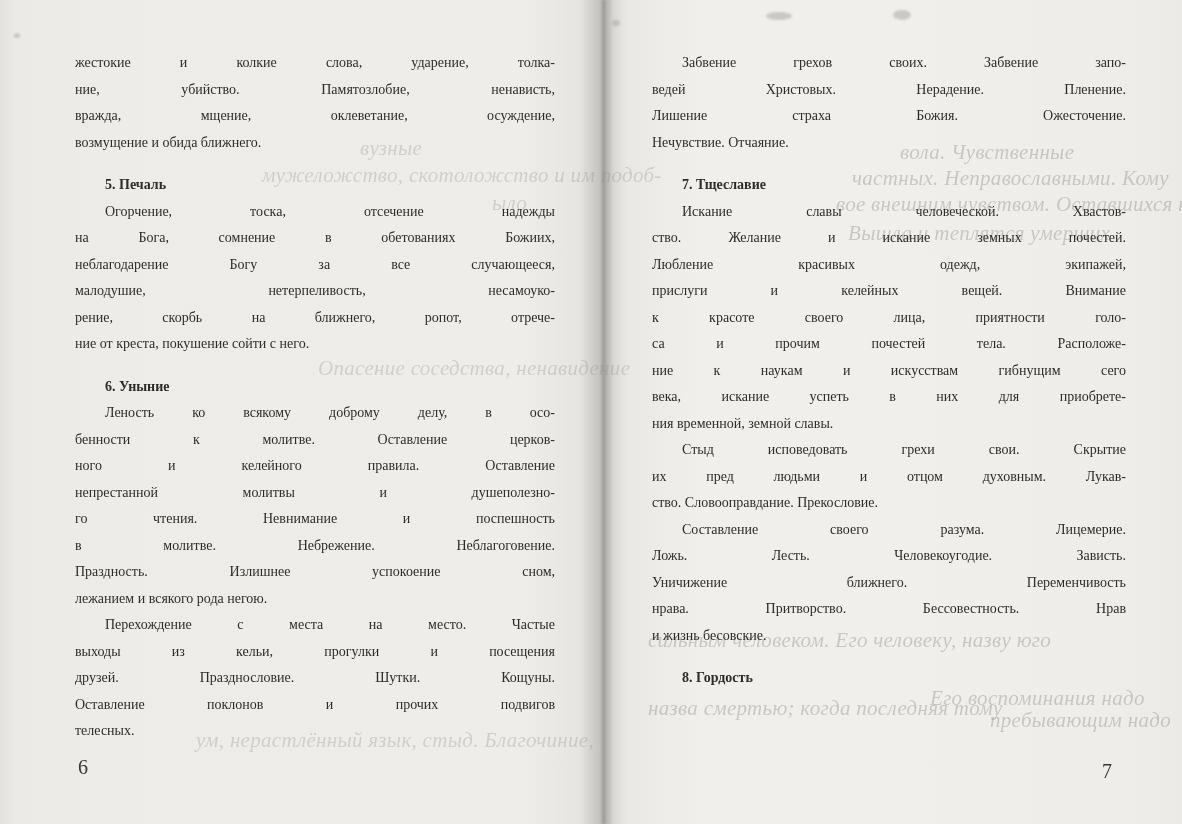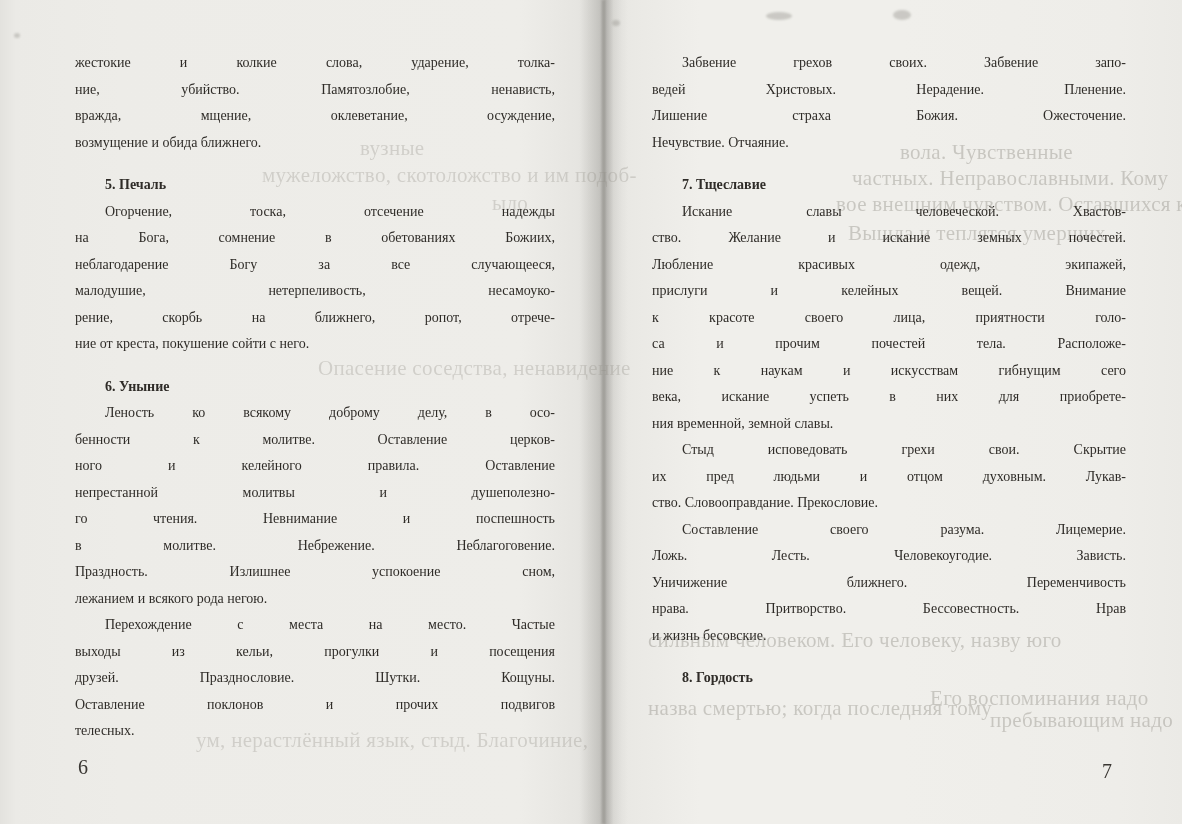--- a/index.html
+++ b/index.html
@@ -21,21 +21,21 @@
   .page-left{left:75px;width:480px;}
   .page-right{left:652px;width:474px;}
   .para{margin:0;}
   .line{text-align:justify;text-align-last:justify;height:26.5px;overflow:hidden;}
   .line.last{text-align-last:left;}
   .line.indent{padding-left:30px;}
   .heading{font-weight:bold;padding-left:30px;margin-top:16px;height:26.5px;white-space:nowrap;}
   .pagenum{position:absolute;font-size:20px;color:#3a3733;}
   .pagenum-left{left:78px;top:756px;}
   .pagenum-right{left:1102px;top:760px;}
-  .bleed-layer{position:absolute;left:0;top:0;width:1095px;height:824px;pointer-events:none;}
+  .bleed-layer{position:absolute;left:0;top:0;width:1095px;height:824px;pointer-events:none;font-style:italic;}
   .bleed{position:absolute;white-space:nowrap;font-family:"Liberation Serif","DejaVu Serif",serif;
     font-size:21px;color:#8f8c84;opacity:.30;filter:blur(.7px);letter-spacing:.3px;}
   .bleed.r{opacity:.40;}
   .speck{position:absolute;background:#9d9b95;border-radius:50%;opacity:.45;filter:blur(1px);}
 </style>
 </head>
 <body>
 
 <div class="scan">
 

